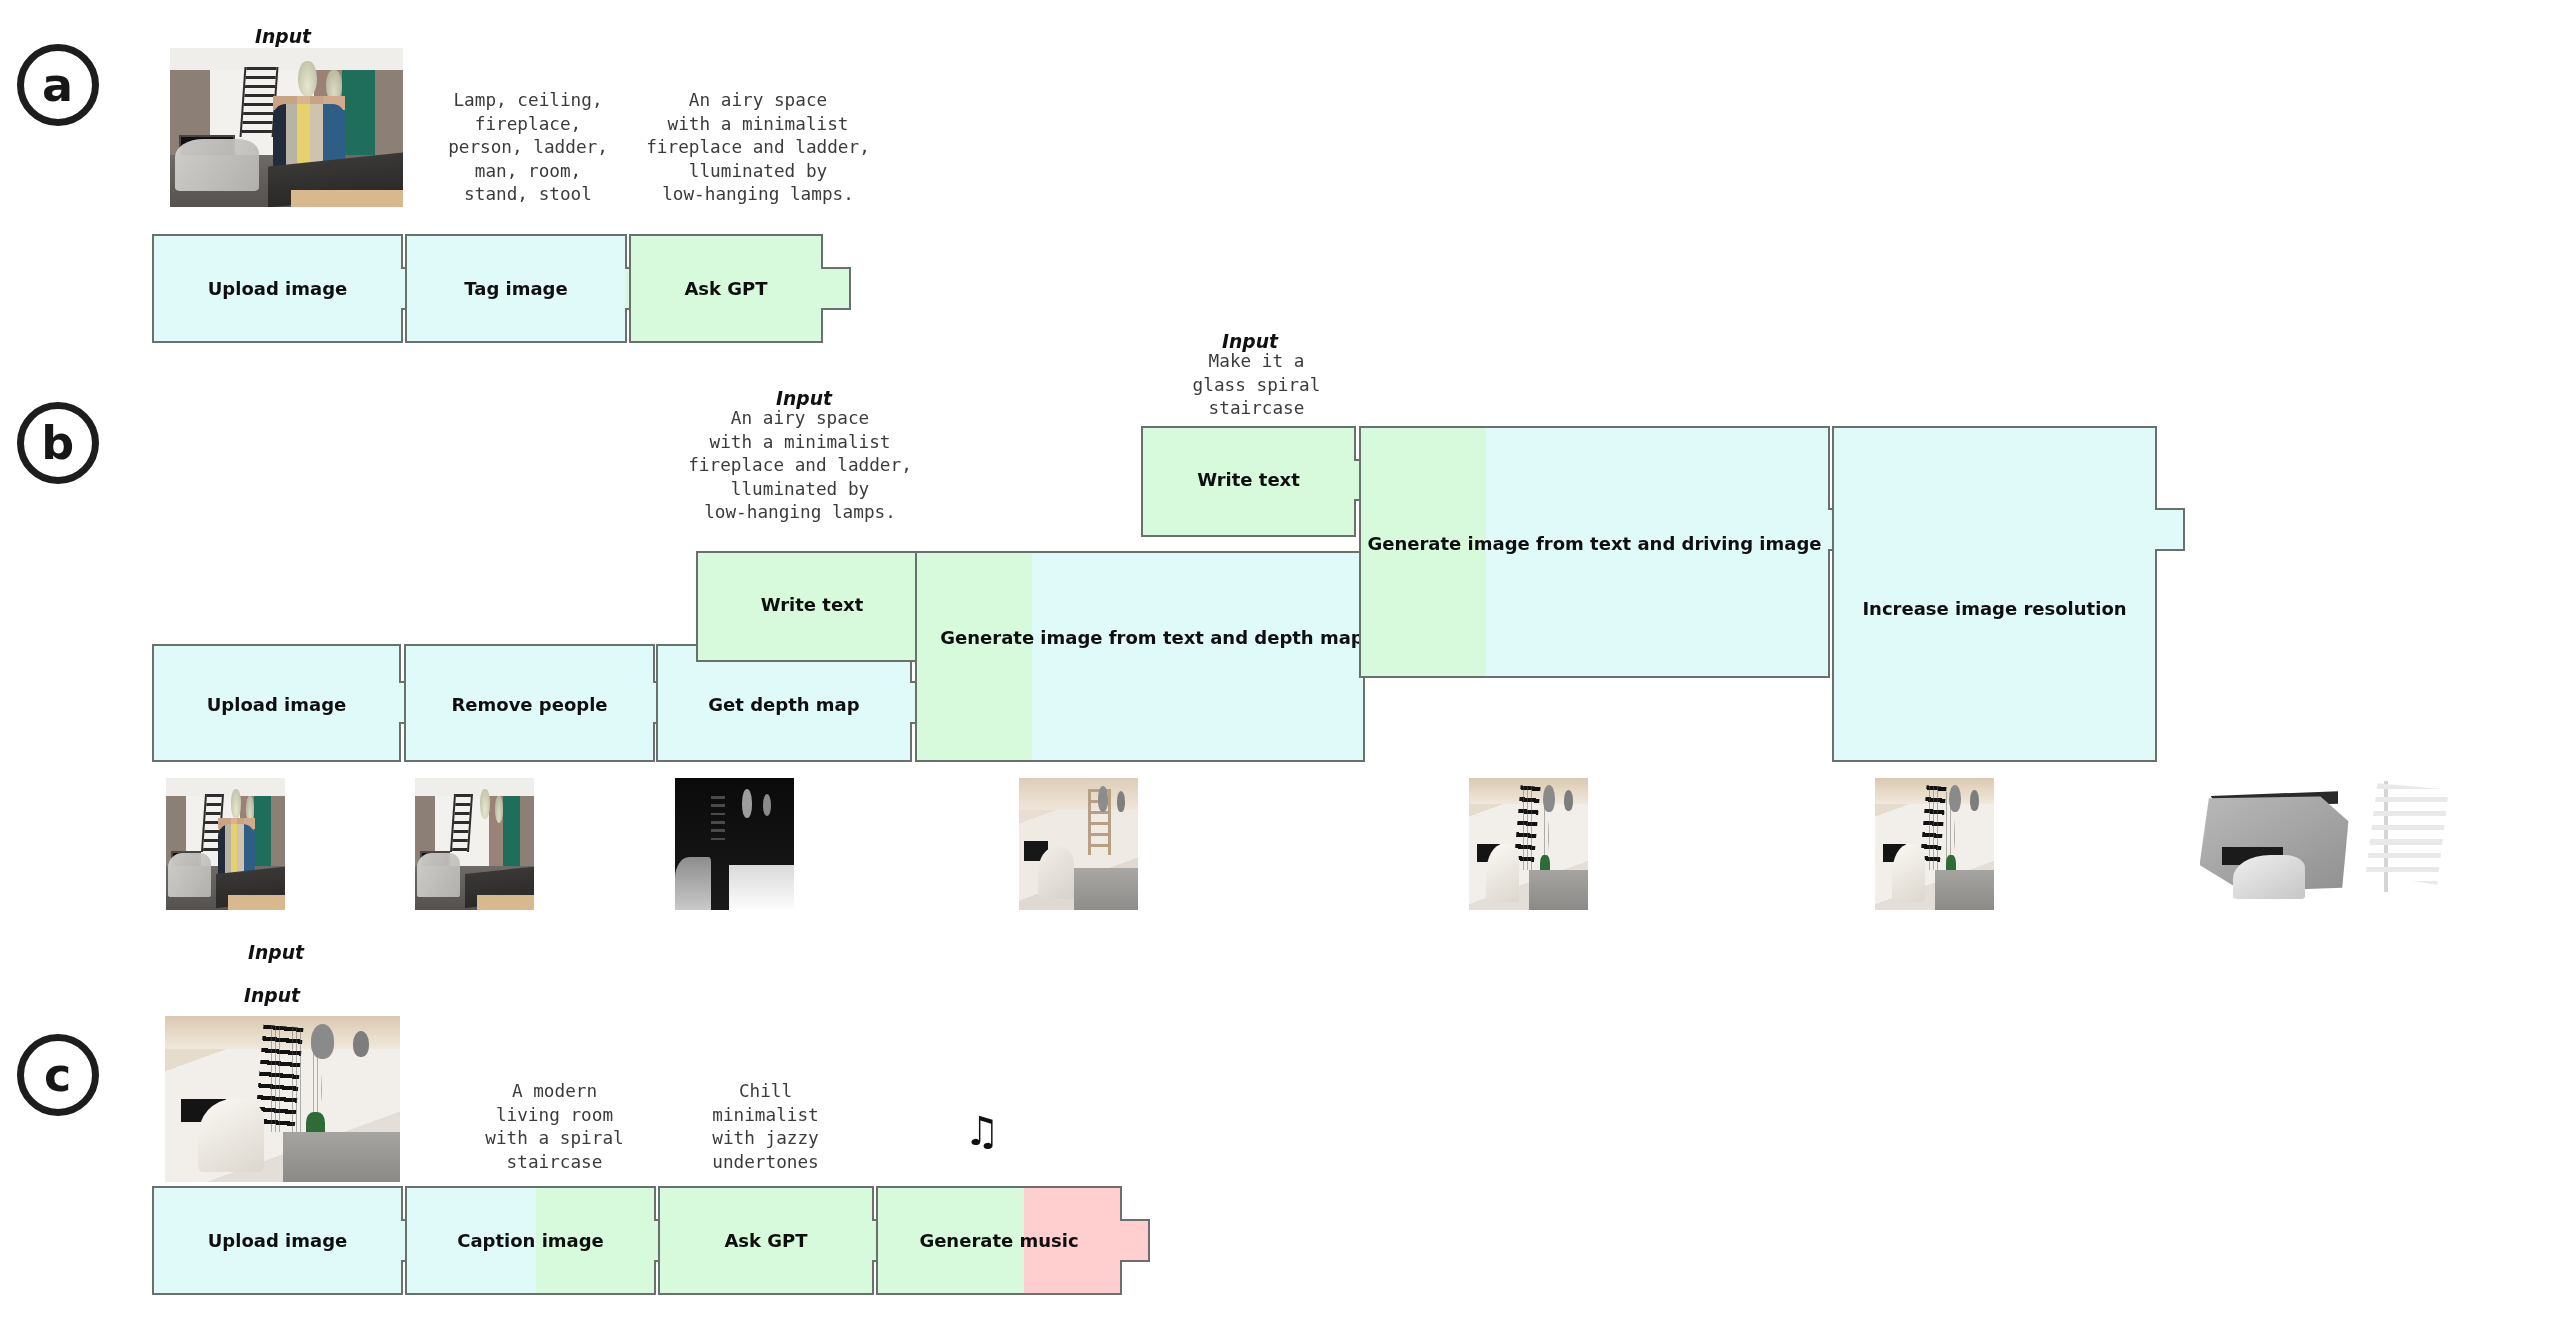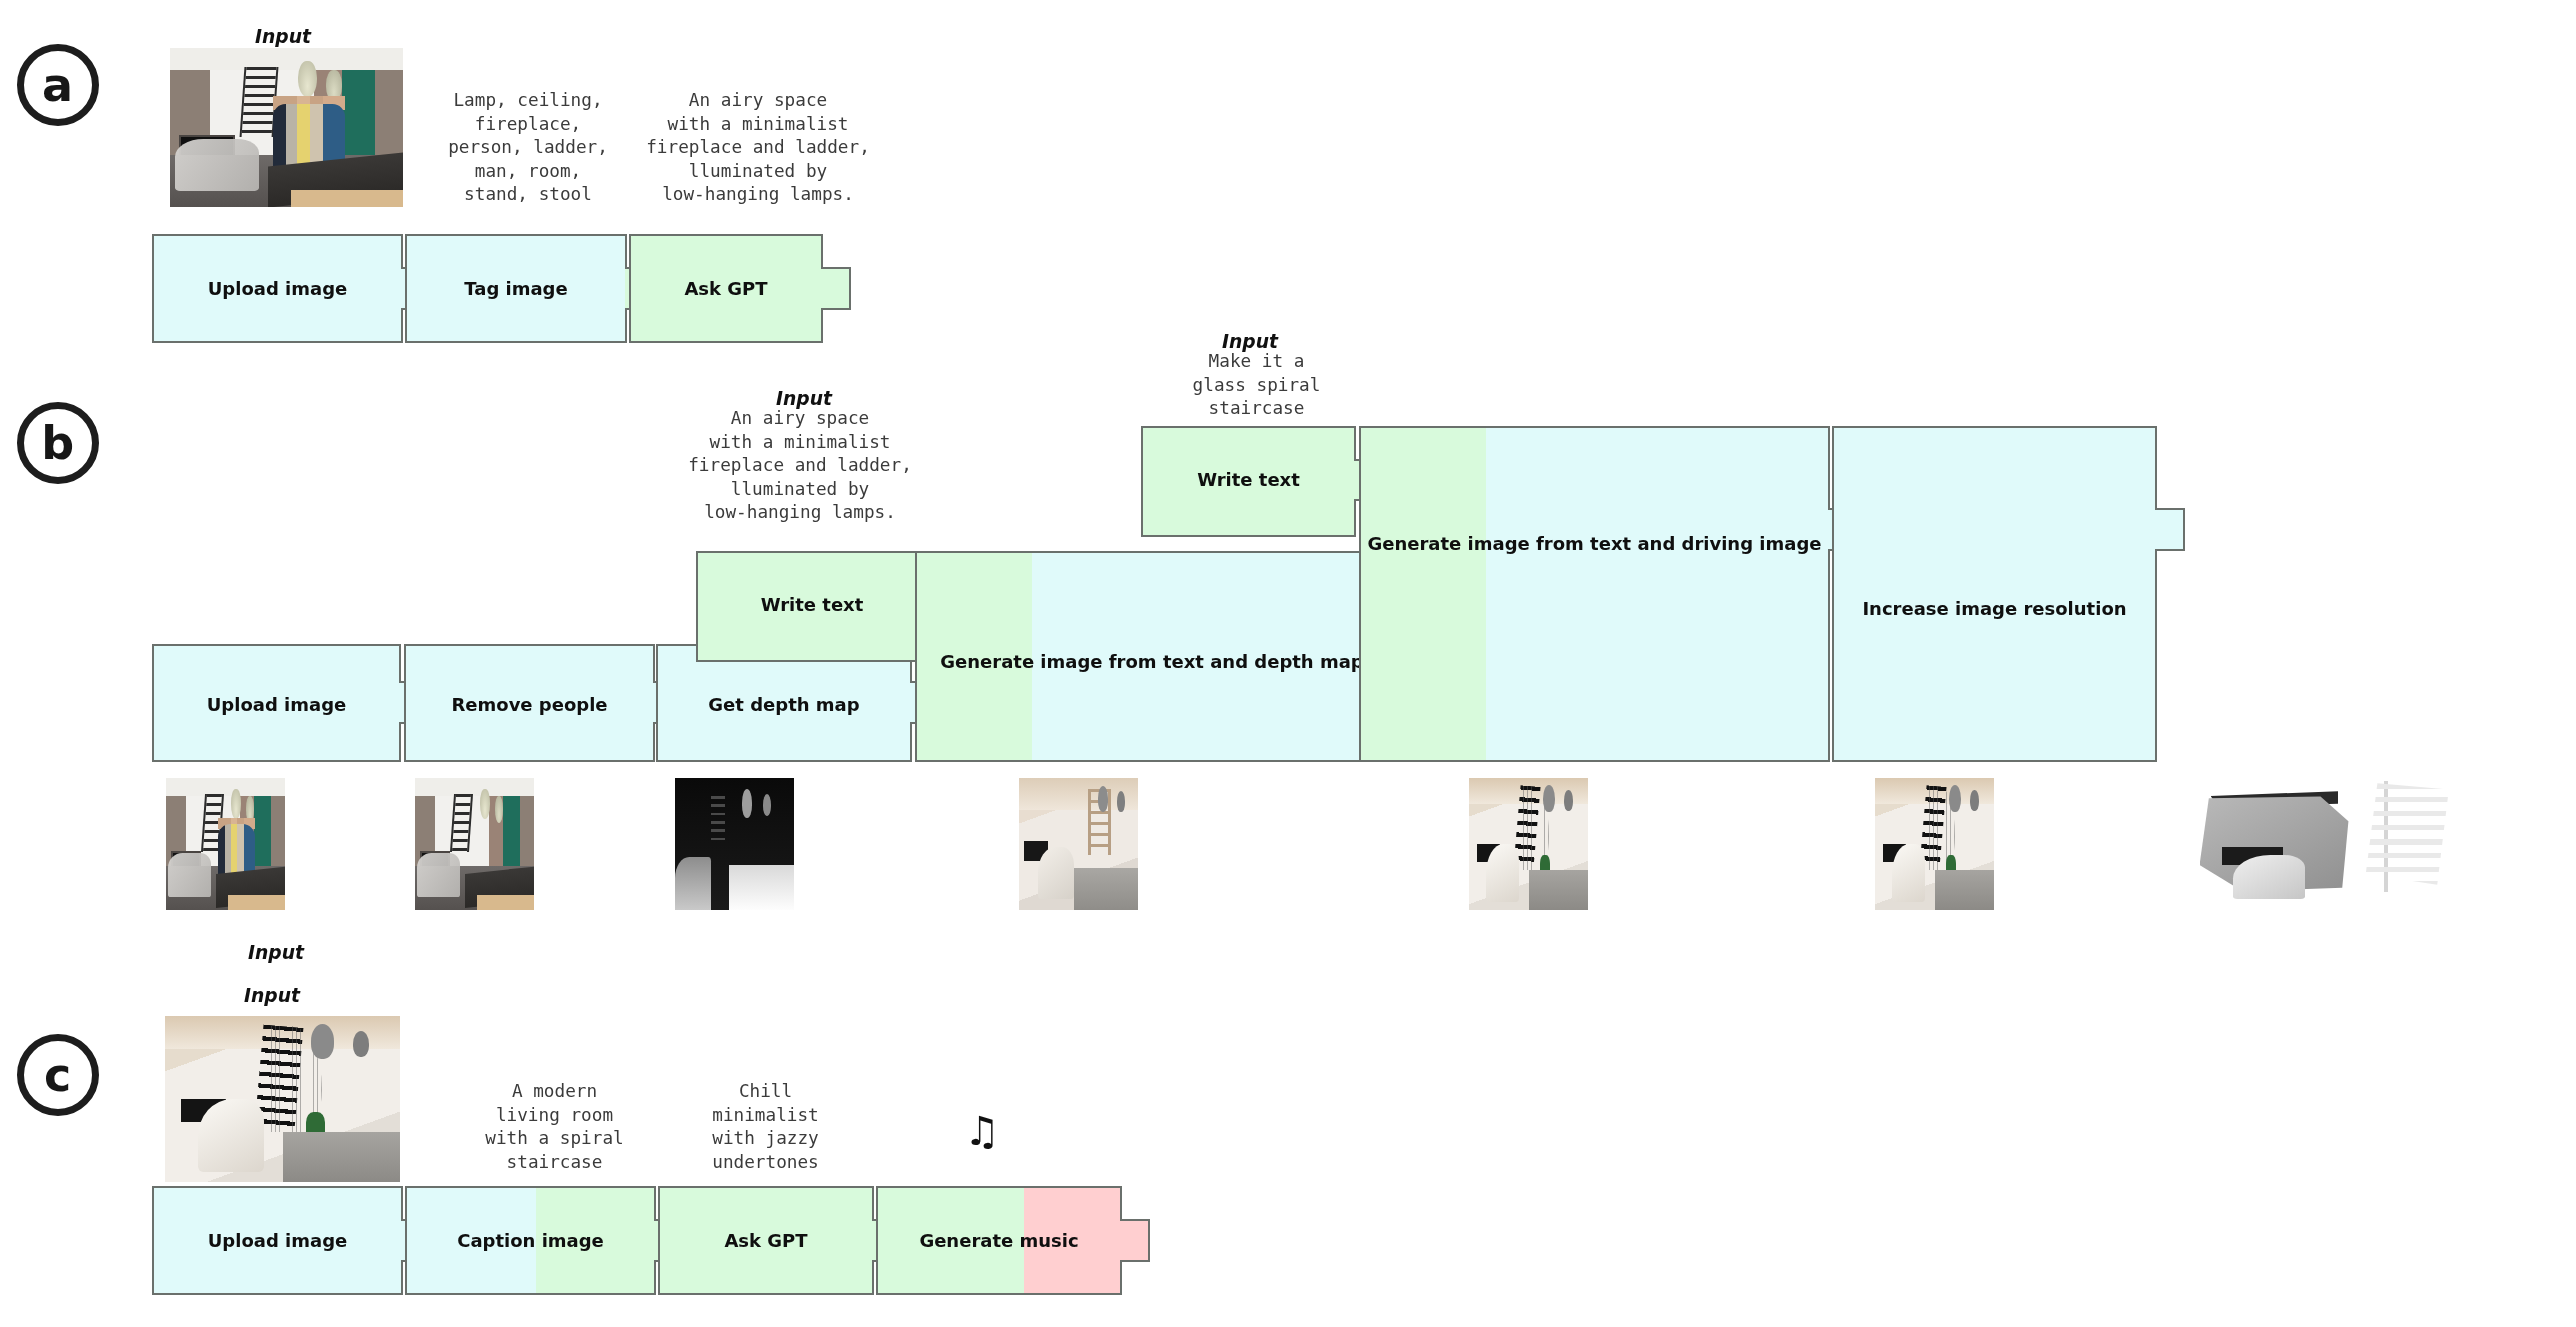--- a/index.html
+++ b/index.html
@@ -225,31 +225,31 @@
     <div class="tab" style="top:33px;height:42px;background:#D8FADC;"></div>
     <div class="tabmask" style="top:35px;height:37px;background:#D8FADC;"></div>
     <div class="lbl" style="top:43px;">Write text</div>
   </div>
 
   <div class="piece" style="left:915px;top:551px;width:450px;height:211px;
        background:linear-gradient(90deg,#D8FADC 0 26%, #E0FAFA 26% 100%);">
     <div class="body"></div>
     <div class="tab" style="top:83px;height:43px;background:#D8FADC;"></div>
     <div class="tabmask" style="top:85px;height:39px;background:#D8FADC;"></div>
-    <div class="lbl" style="top:100px;margin-left:24px;">Generate image from text and depth map</div>
+    <div class="lbl" style="top:76px;margin-left:24px;">Generate image from text and depth map</div>
   </div>
 
   <div class="piece" style="left:1141px;top:426px;width:215px;height:111px;background:#D8FADC;">
     <div class="body"></div>
     <div class="tab" style="top:33px;height:42px;background:#D8FADC;"></div>
     <div class="tabmask" style="top:35px;height:37px;background:#D8FADC;"></div>
     <div class="lbl" style="top:43px;">Write text</div>
   </div>
 
-  <div class="piece" style="left:1359px;top:426px;width:471px;height:336px;
+  <div class="piece" style="left:1359px;top:426px;width:471px;height:252px;
        background:linear-gradient(90deg,#D8FADC 0 27%, #E0FAFA 27% 100%);">
     <div class="body"></div>
     <div class="tab" style="top:82px;height:43px;background:#E0FAFA;"></div>
     <div class="tabmask" style="top:84px;height:39px;background:#E0FAFA;"></div>
     <div class="lbl" style="top:107px;">Generate image from text and driving image</div>
   </div>
 
   <div class="piece" style="left:1832px;top:426px;width:325px;height:336px;background:#E0FAFA;">
     <div class="body"></div>
     <div class="tab" style="top:82px;height:43px;background:#E0FAFA;"></div>

